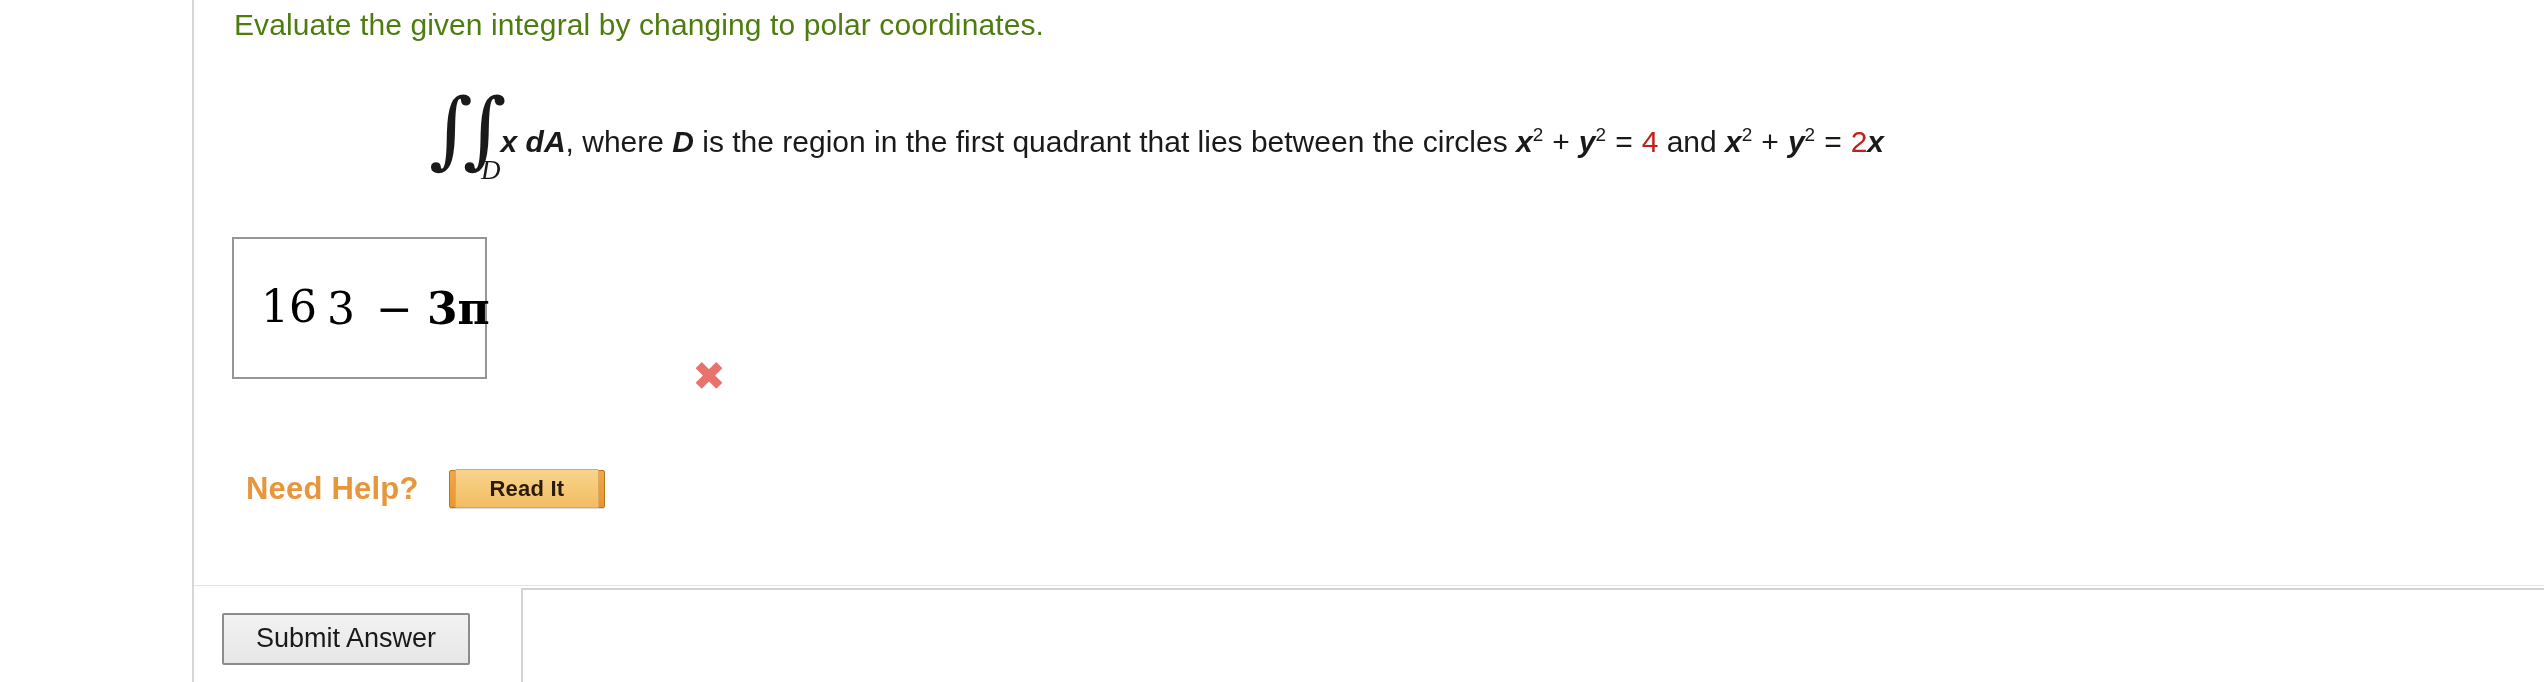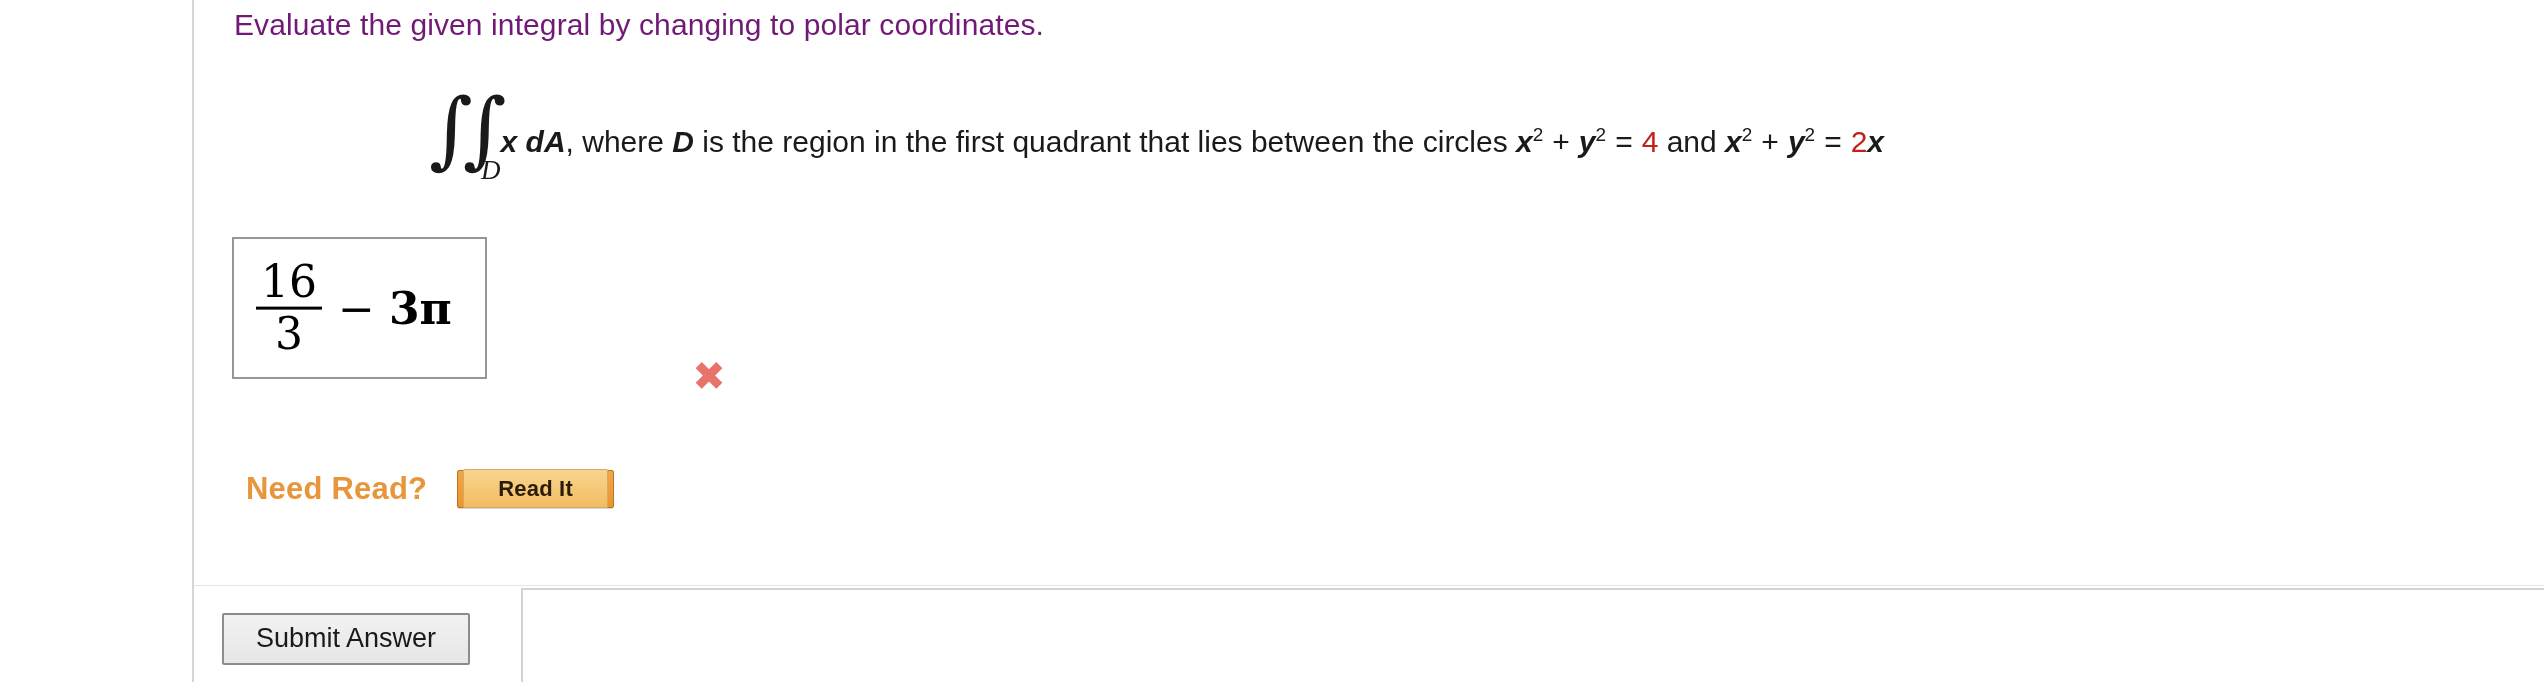--- a/index.html
+++ b/index.html
@@ -33,21 +33,21 @@
     right: 0;
     bottom: 0;
   }
 
   
   .prompt {
     position: absolute;
     left: 40px;
     top: 8px;
     font-size: 30px;
-    color: #701a75;
+    color: #4d7c0f;
     letter-spacing: 0.1px;
     white-space: nowrap;
   }
 
   
   .expr-line {
     position: absolute;
     left: 235px;
     top: 100px;
     display: flex;
@@ -111,21 +111,21 @@
     top: 50%;
     transform: translateY(-50%);
     display: flex;
     align-items: center;
     font-family: "DejaVu Serif", serif;
     font-size: 44px;
     color: #000000;
   }
   .frac {
     display: inline-flex;
-    flex-direction: column;
+    flex-direction: row;
     align-items: center;
     line-height: 1.02;
     margin-right: 16px;
   }
   .frac .num { padding: 0 5px 2px 5px; }
   .frac .bar {
     width: 100%;
     height: 3px;
     background: #000;
   }
@@ -246,21 +246,21 @@
         <span class="den">3</span>
       </span>
       <span class="minus">−</span>
       <span class="pi-term">3π</span>
     </div>
   </div>
 
   <div class="wrong-mark">✖</div>
 
   <div class="help-row">
-    <span class="need-help">Need Read?</span>
+    <span class="need-help">Need Help?</span>
     <span class="read-it-btn">
       <span class="read-it-inner">Read It</span>
     </span>
   </div>
 
   <div class="bottom-divider"></div>
   <div class="submit-btn">Submit Answer</div>
   <div class="side-panel"></div>
 
 </div>

